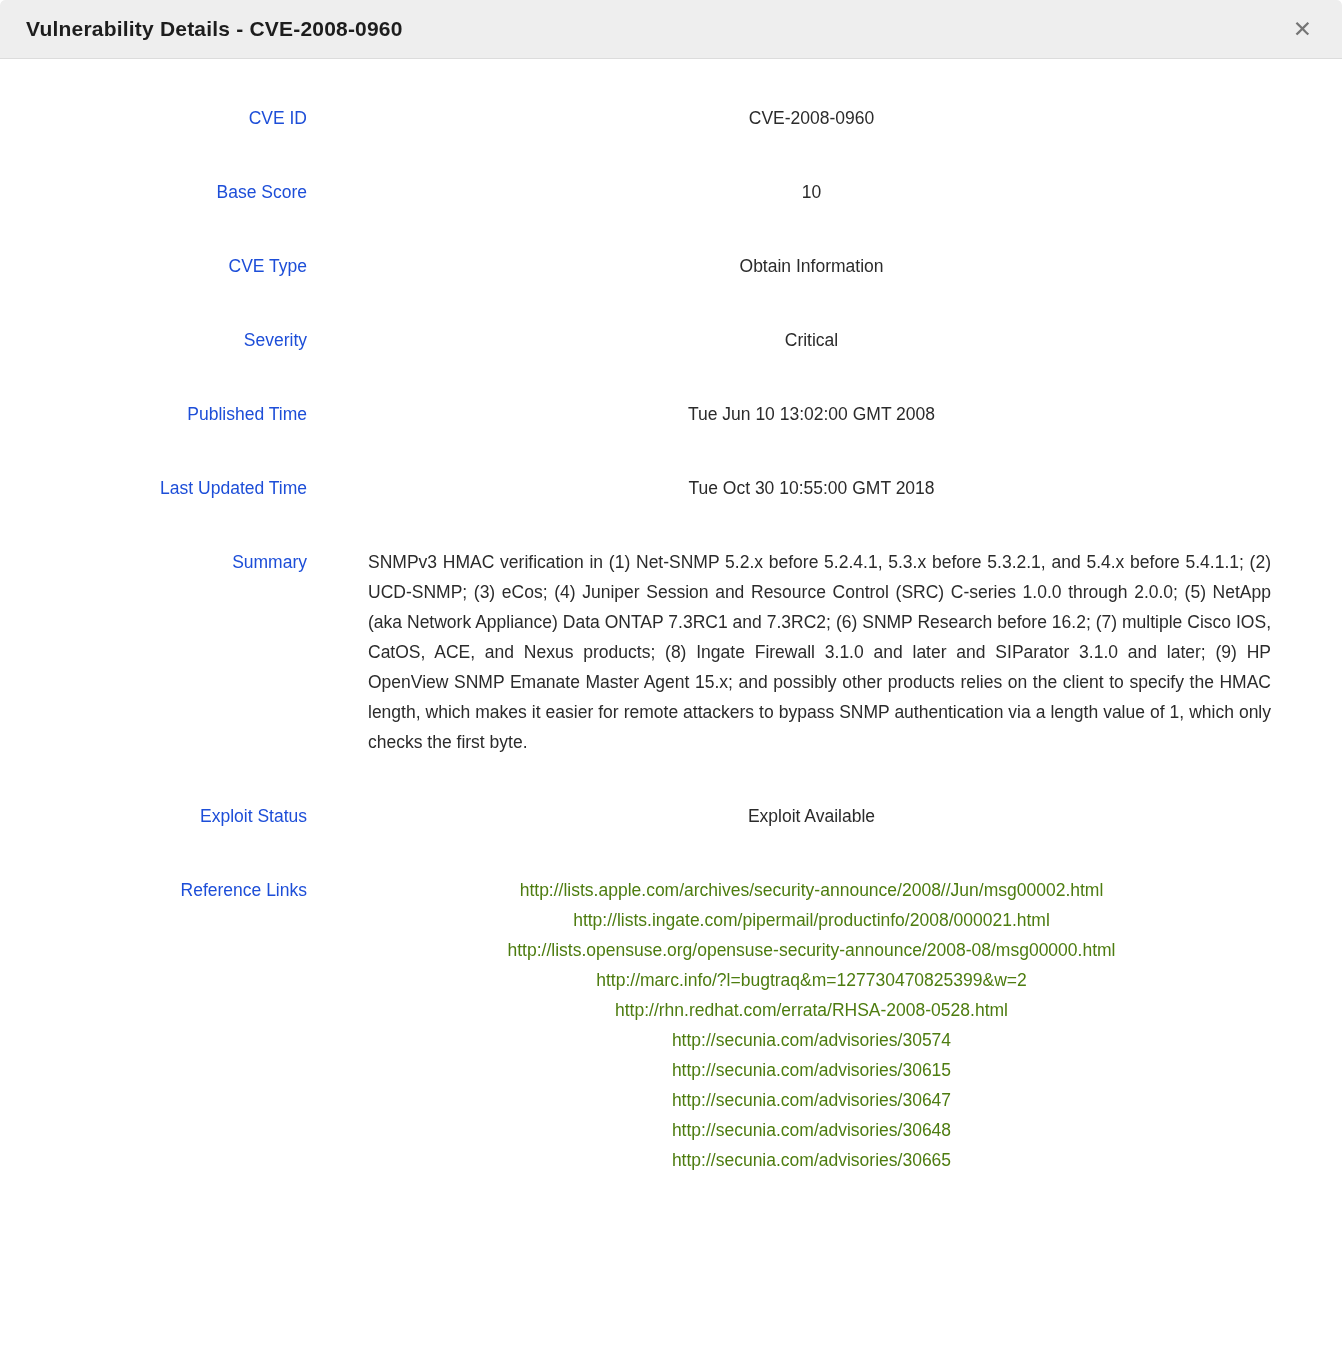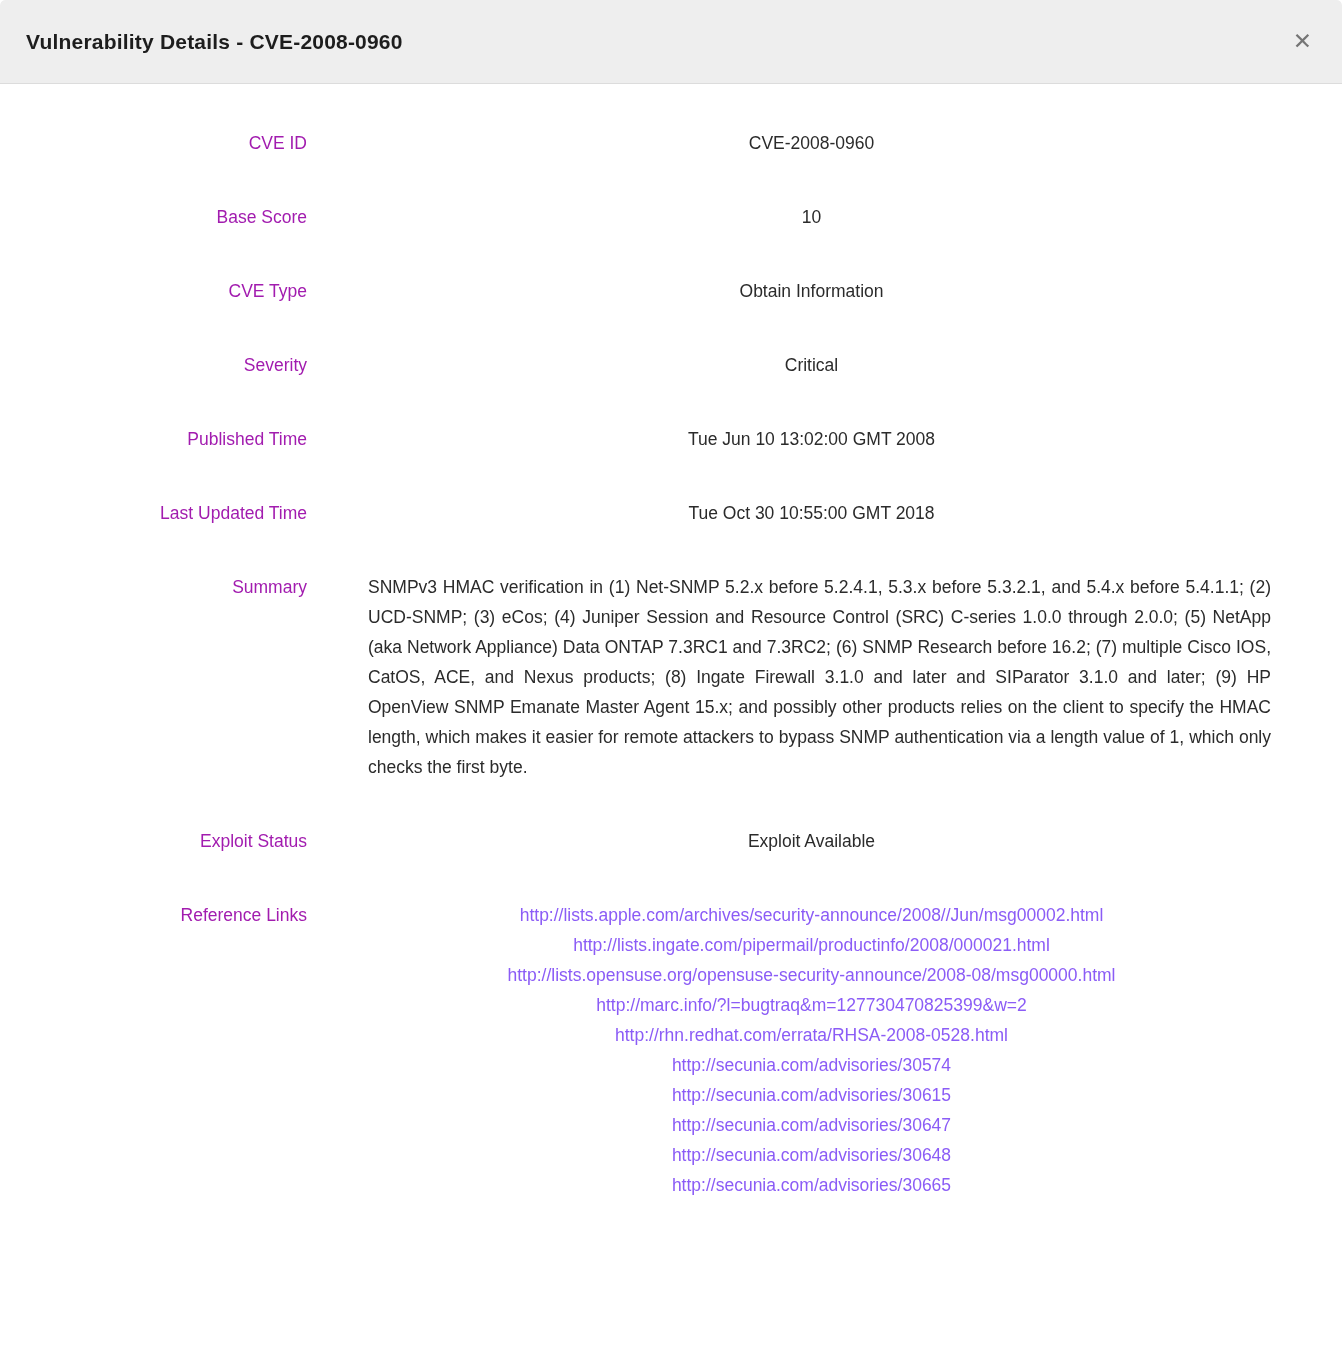--- a/index.html
+++ b/index.html
@@ -11,21 +11,21 @@
     font-family: "Liberation Sans", sans-serif;
   }
   .modal {
     width: 1342px;
     height: 1360px;
     background: #ffffff;
     border-radius: 5px 5px 0 0;
     overflow: hidden;
   }
   .modal-header {
-    height: 84px;
+    height: 59px;
     background: #eeeeee;
     border-bottom: 1px solid #dcdcdc;
     border-radius: 5px 5px 0 0;
     display: flex;
     align-items: center;
     padding: 0 26px;
   }
   .modal-title {
     font-size: 21px;
     font-weight: 600;
@@ -47,33 +47,33 @@
     grid-template-columns: 307px 1fr;
     column-gap: 45px;
     row-gap: 44px;
     font-size: 17.5px;
     line-height: 30px;
     color: #2b2b2b;
   }
   .field-row { display: contents; }
   .field-label {
     text-align: right;
-    color: #a21caf;
+    color: #1d4ed8;
   }
   .field-value {
     color: #2b2b2b;
     text-align: center;
   }
   .field-value.justified {
     text-align: justify;
     margin-left: 16px;
   }
   .links-list a {
     display: block;
-    color: #8b5cf6;
+    color: #4d7c0f;
     text-decoration: none;
     cursor: pointer;
   }
 </style>
 </head>
 <body>
 
 <div class="modal">
 
   <div class="modal-header">

